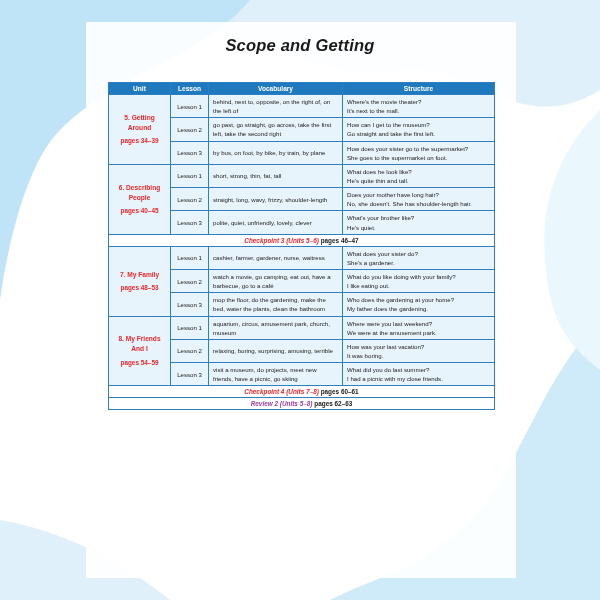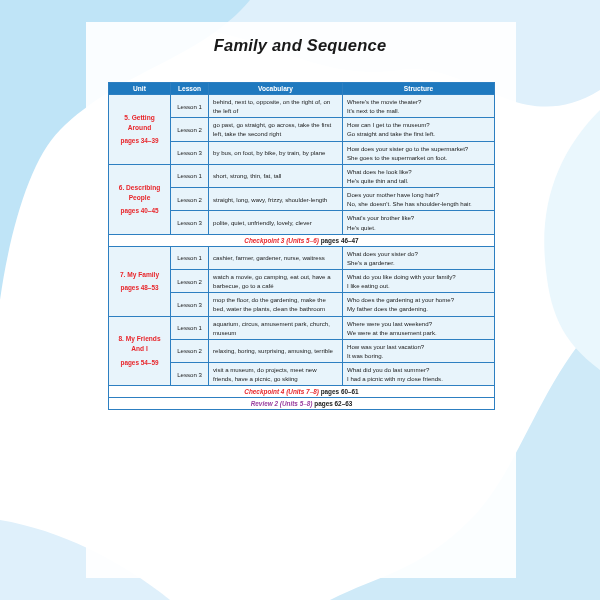--- a/index.html
+++ b/index.html
@@ -138,21 +138,21 @@
     <path d="M0,0 L600,0 L600,90 C520,140 470,60 400,70 C300,85 240,10 150,35 C90,52 40,30 0,70 Z" fill="#dff0fb"></path>
     <path d="M0,0 L250,0 C200,60 120,70 60,130 C30,160 10,230 0,300 Z" fill="#bfe4f7"></path>
     <path d="M600,600 L600,320 C540,380 520,470 470,520 C420,570 380,575 330,600 Z" fill="#cfeaf8"></path>
     <path d="M0,600 L0,520 C60,530 120,560 170,600 Z" fill="#dff0fb"></path>
     <path d="M600,110 C560,150 540,200 545,260 C549,310 560,340 600,370 Z" fill="#eaf7fd"></path>
     <rect x="86" y="22" width="430" height="556" fill="#ffffff" opacity="0.92"></rect>
   </svg>
 
   <div class="sheet">
 
-    <div class="title">Family and Sequence</div>
+    <div class="title">Scope and Getting</div>
 
     <table class="sns">
       <colgroup>
         <col class="col-unit">
           <col class="col-lesson">
           <col class="col-vocab">
           <col class="col-struct">
       </colgroup>
       <thead>
         <tr>

